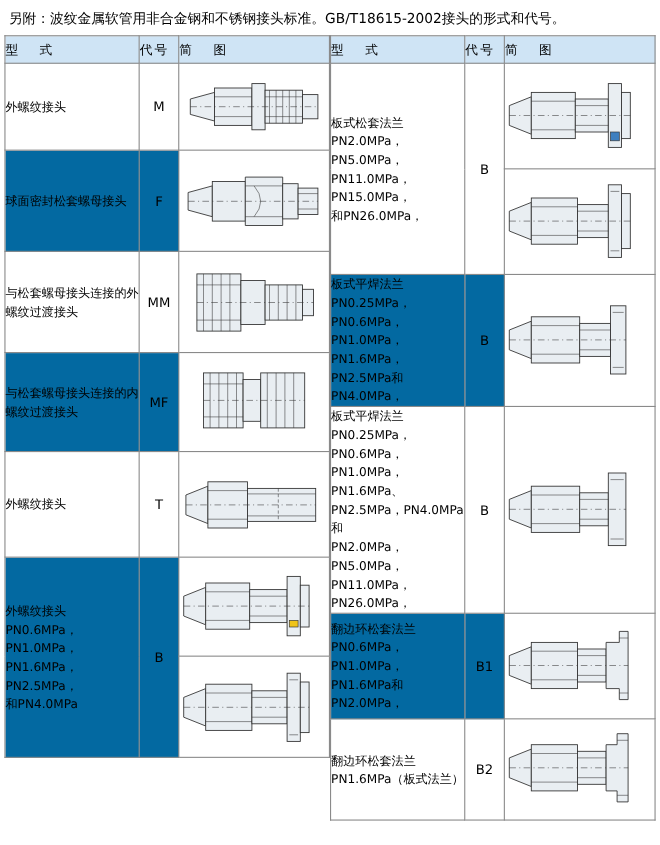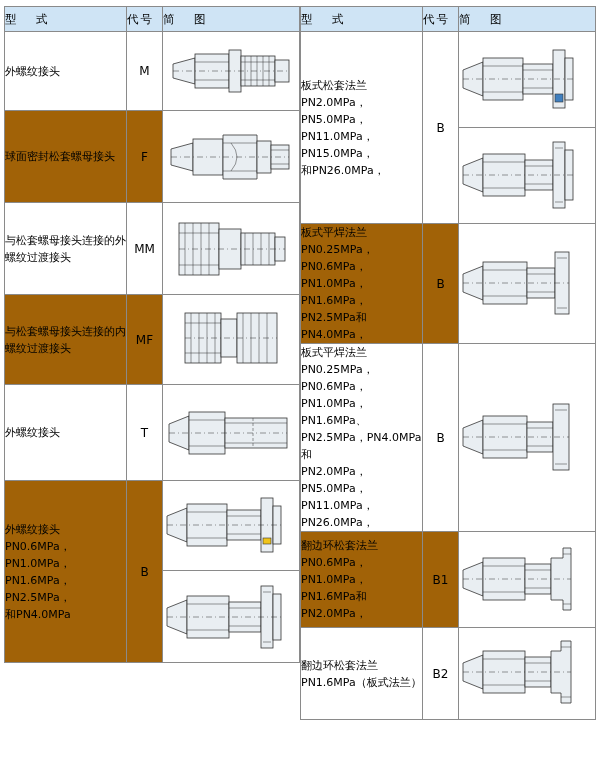--- a/index.html
+++ b/index.html
@@ -69,29 +69,30 @@
     text-align:center;
     vertical-align:middle;
     font-size:12px;
   }
   td.fig{
     text-align:center;
     vertical-align:middle;
     background:#ffffff;
     padding:0;
   }
-  .yellow{background:#a16207;}
+  .yellow{background:#0369a1;}
   .white{background:#ffffff;}
   svg{display:block;margin:0 auto;}
 </style>
 </head>
 <body>
 
 <div class="page">
 
+  <div class="title">另附：波纹金属软管用非合金钢和不锈钢接头标准。GB/T18615-2002接头的形式和代号。</div>
 
   <table class="maintable">
     <tbody>
         <tr>
 
       <td class="half">
         <table class="sub">
           <colgroup>
             <col class="c-type">
                 <col class="c-code">

